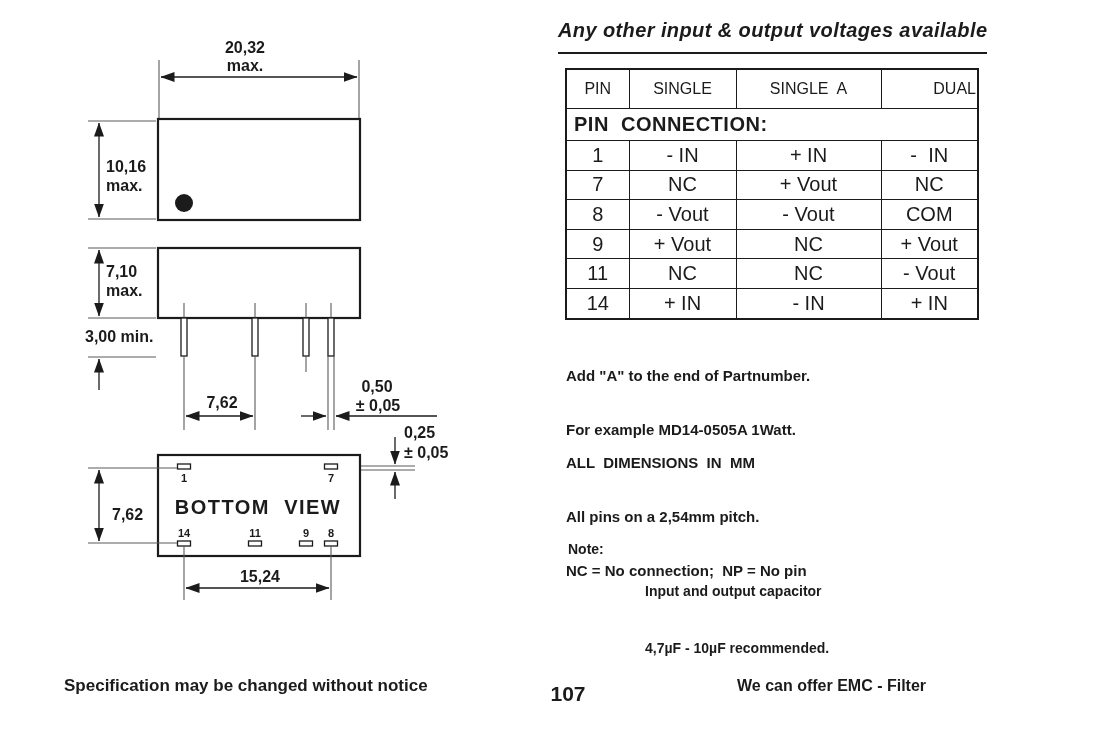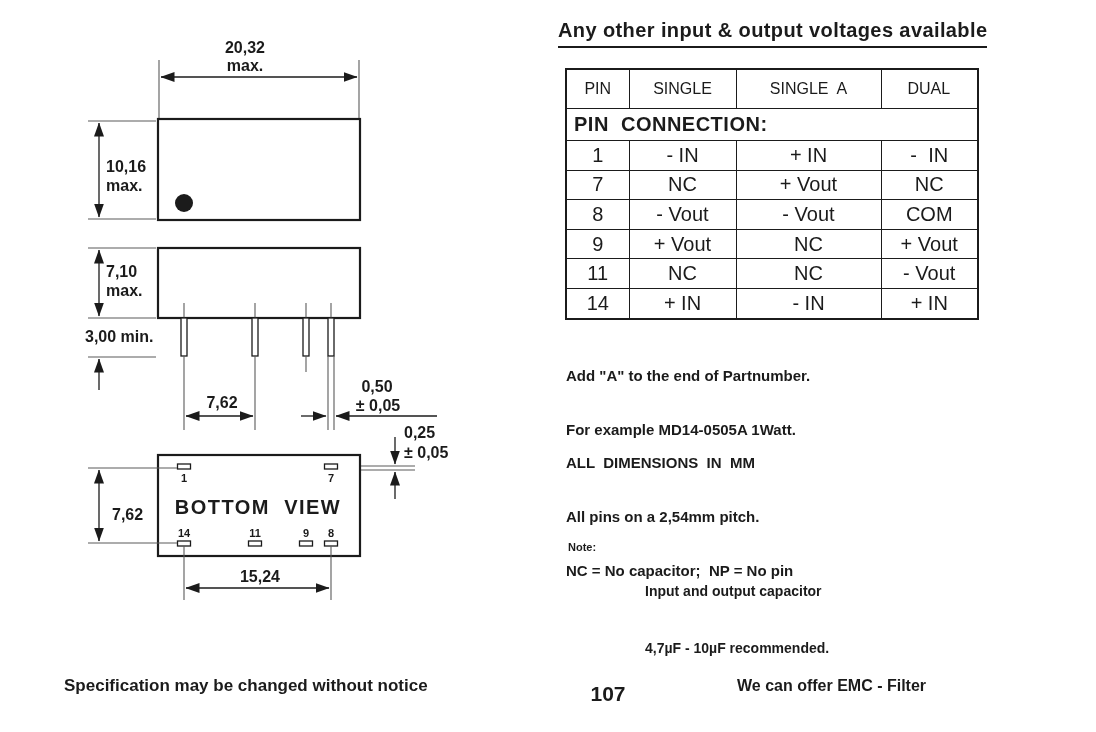--- a/index.html
+++ b/index.html
@@ -13,40 +13,40 @@
   .dim-label{font-size:16px;}
   .pin-num{font-size:11px;}
   .bv-label{font-size:20px;letter-spacing:1.5px;}
   .body-line{stroke:#1b1b1b;stroke-width:2.2;fill:#fff;}
   .pin-shape{stroke:#1b1b1b;stroke-width:1.3;fill:#fff;}
   .dim-line{stroke:#1b1b1b;stroke-width:1.3;fill:none;}
   .ext-line{stroke:#5a5a5a;stroke-width:1.1;fill:none;}
   
   .heading{
     position:absolute;left:558px;top:19px;font-size:20px;font-weight:bold;
-    letter-spacing:.4px;border-bottom:2.5px solid #1b1b1b;padding-bottom:4px;white-space:pre;
+    letter-spacing:.4px;border-bottom:2.5px solid #1b1b1b;padding-bottom:10px;white-space:pre;font-style:italic;
   }
   .pin-table{position:absolute;left:565px;top:68px;}
   table{border-collapse:collapse;table-layout:fixed;width:412px;}
   table,th,td{border:1.6px solid #1b1b1b;}
   table{border-width:2.2px;}
   .tbl-title td{
     height:31px;font-size:20px;font-weight:bold;text-align:left;
     padding-left:7px;letter-spacing:.5px;white-space:pre;
   }
   thead th{height:36px;font-size:16px;font-weight:normal;white-space:pre;}
-  th.col-dual{text-align:center;padding-left:0;margin-top:9px;}
+  th.col-dual{text-align:right;padding-left:0;margin-top:9px;}
   tbody td{height:28.6px;font-size:20px;font-weight:normal;text-align:center;white-space:pre;padding:0;}
   .txt{position:absolute;white-space:pre;font-weight:bold;}
   .b15{font-size:15px;line-height:18px;}
-  .note-label{font-size:11px;}
+  .note-label{font-size:14px;}
   .b14{font-size:14px;line-height:19px;}
   .emc{font-size:16px;line-height:22px;}
   .footer-left{font-size:17px;line-height:21px;}
-  .page-num{font-size:21px;margin-left:40px;}
+  .page-num{font-size:21px;}
 </style>
 </head>
 <body>
 
 <div class="page">
 
   <svg class="drawing" width="520" height="640" viewBox="0 0 520 640">
     <defs>
       <marker id="ah" markerUnits="userSpaceOnUse" markerWidth="14" markerHeight="10" refX="13.5" refY="5" orient="auto">
         <path d="M0,0 L14,5 L0,10 z" fill="#1b1b1b"></path>
@@ -217,21 +217,21 @@
   </div>
 
   <div class="txt b15" style="left:566px;top:331px;">
     <div>Add "A" to the end of Partnumber.</div>
     <div>For example MD14-0505A 1Watt.</div>
   </div>
 
   <div class="txt b15" style="left:566px;top:418px;">
     <div>ALL  DIMENSIONS  IN  MM</div>
     <div>All pins on a 2,54mm pitch.</div>
-    <div>NC = No capacitor;  NP = No pin</div>
+    <div>NC = No connection;  NP = No pin</div>
   </div>
 
   <div class="txt note-label" style="left:568px;top:541px;">Note:</div>
   <div class="txt b14" style="left:645px;top:544px;">
     <div>Input and output capacitor</div>
     <div>4,7µF - 10µF recommended.</div>
   </div>
 
   <div class="txt emc" style="left:737px;top:631px;">
     <div>We can offer EMC - Filter</div>

